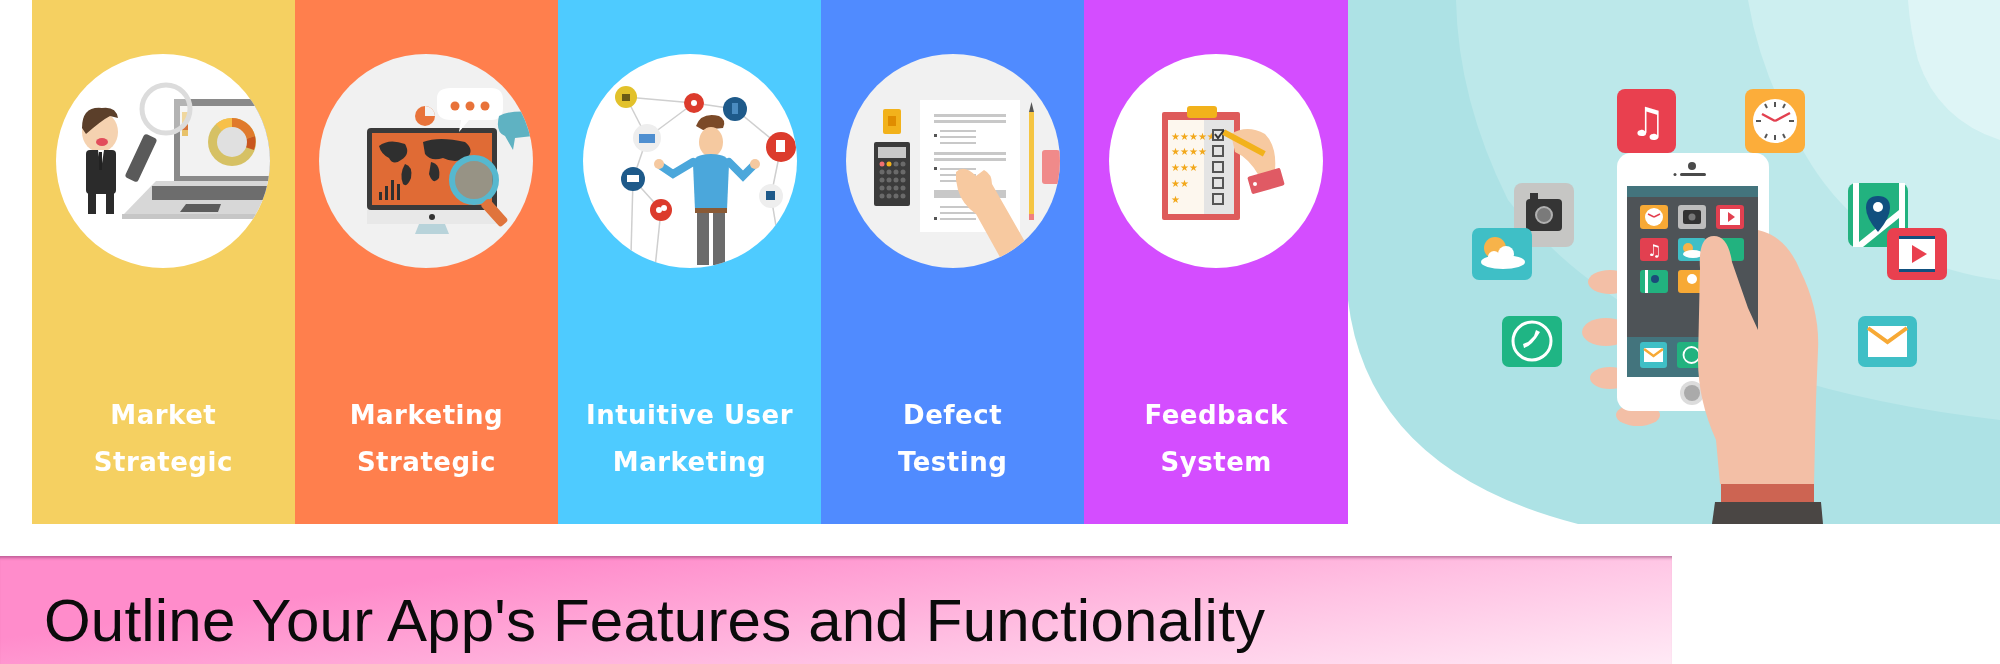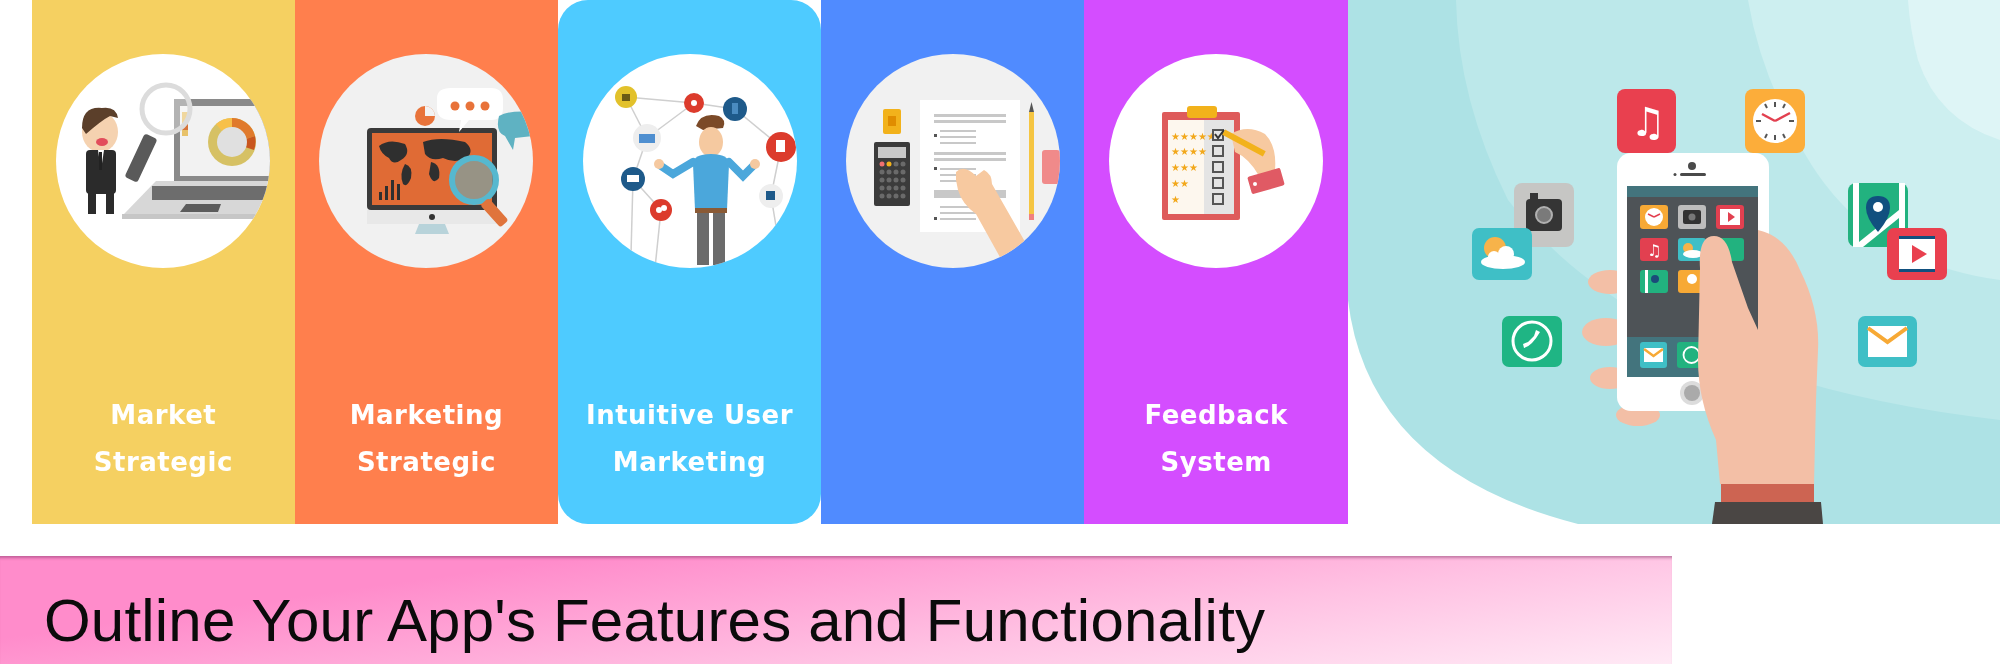--- a/index.html
+++ b/index.html
@@ -93,21 +93,21 @@
         <circle cx="155" cy="126" r="22" fill="#7fa0a0" fill-opacity="0.75" stroke="#56b8cf" stroke-width="6"></circle>
         <rect x="170" y="144" width="11" height="30" rx="3" fill="#e0743c" transform="rotate(-42 175 159)"></rect>
       </svg>
     </div>
     <div class="label">
       <span>Marketing</span>
       <span>Strategic</span>
     </div>
   </div>
 
-  <div class="col" style="width:269px;background:#4ecbff;border-radius:30px;">
+  <div class="col" style="width:269px;background:#4ecbff;">
     <div class="circle">
       <svg viewBox="0 0 214 214">
         <g stroke="#cfcfcf" stroke-width="1.5" fill="none">
           <line x1="43" y1="43" x2="111" y2="49"></line>
           <line x1="111" y1="49" x2="152" y2="55"></line>
           <line x1="152" y1="55" x2="198" y2="93"></line>
           <line x1="43" y1="43" x2="64" y2="84"></line>
           <line x1="64" y1="84" x2="111" y2="49"></line>
           <line x1="64" y1="84" x2="50" y2="125"></line>
           <line x1="50" y1="125" x2="78" y2="156"></line>
@@ -207,20 +207,24 @@
 
         <rect x="183" y="58" width="5" height="108" fill="#f5c542"></rect>
         <polygon points="183,58 188,58 185.5,48" fill="#555"></polygon>
         <rect x="183" y="160" width="5" height="6" fill="#f08080"></rect>
 
         <rect x="196" y="96" width="18" height="34" rx="3" fill="#f08a8a"></rect>
 
         <path d="M110 118 Q118 110 130 122 L138 116 Q146 120 146 130 L186 200 L160 214 L130 160 Q116 150 112 136 L110 126 Z" fill="#f7c9a0"></path>
       </svg>
     </div>
+    <div class="label">
+      <span>Defect</span>
+      <span>Testing</span>
+    </div>
   </div>
 
   <div class="col" style="width:270px;background:#d44dff;">
     <div class="circle">
       <svg viewBox="0 0 214 214">
         <rect x="53" y="58" width="78" height="108" rx="2" fill="#de5b5b"></rect>
         <rect x="59" y="66" width="66" height="94" fill="#fdf7ee"></rect>
         <rect x="95" y="66" width="30" height="94" fill="#e4e4e4"></rect>
         <rect x="78" y="52" width="30" height="12" rx="3" fill="#f2b21b"></rect>
         <g fill="#f2a81b" font-size="10" font-family="DejaVu Sans, sans-serif">

